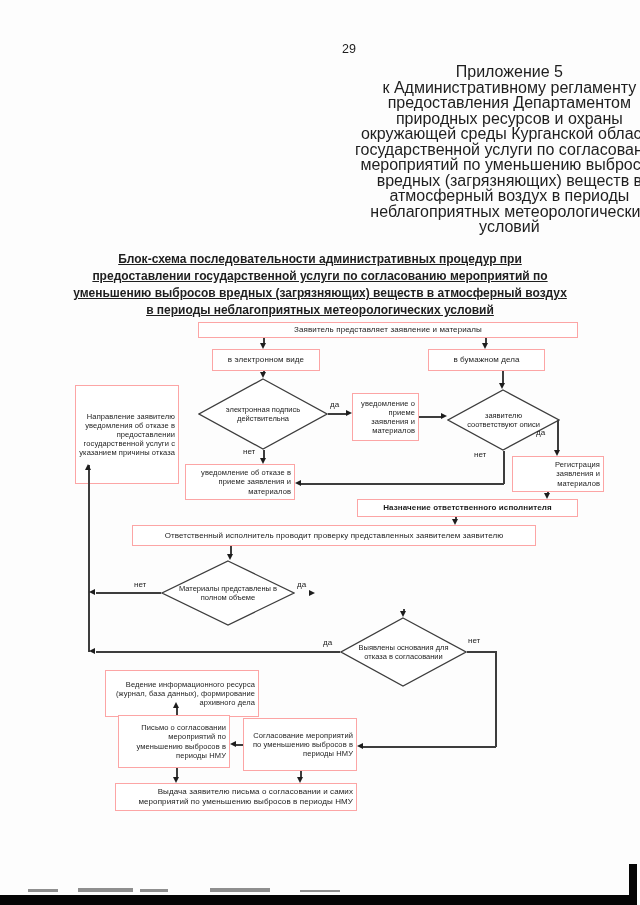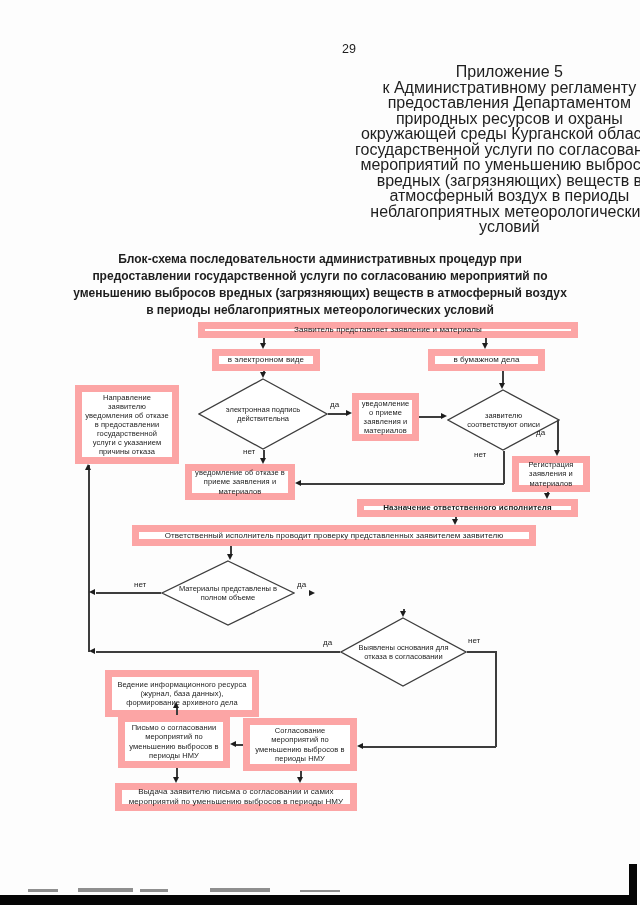--- a/index.html
+++ b/index.html
@@ -1,20 +1,20 @@
 <!DOCTYPE html>
 <html><head>
 <meta charset="utf-8">
 <style>
   html,body{margin:0;padding:0;background:#e8e8e8;}
   #page{position:relative;width:640px;height:905px;background:#fdfdfd;overflow:hidden;
         font-family:"Liberation Sans",sans-serif;color:#1e1e1e;}
   .txt{position:absolute;white-space:pre;}
-  .box{position:absolute;background:#fff;border:7px solid #fca5a5;display:flex;align-items:center;
-       justify-content:center;text-align:center;font-size:8px;line-height:1.22;color:#1c1c1c;
+  .box{position:absolute;background:#fff;border:1px solid #fca5a5;display:flex;align-items:center;
+       justify-content:center;text-align:right;font-size:8px;line-height:1.22;color:#1c1c1c;
        padding:1px 3px;box-sizing:border-box;letter-spacing:0.1px;}
   .fs75{font-size:7.5px;}
   .vline{position:absolute;width:1.5px;background:#3d3d3d;}
   .hline{position:absolute;height:1.5px;background:#3d3d3d;}
   .lbl{position:absolute;font-size:8px;color:#1c1c1c;}
   .diamond{position:absolute;}
   .diamond svg{position:absolute;left:0;top:0;}
   .dtext{position:absolute;inset:0;display:flex;align-items:center;justify-content:center;
          text-align:center;font-size:7.5px;line-height:1.2;color:#1c1c1c;padding:0 16px;}
   .ar{position:absolute;width:0;height:0;}
@@ -35,32 +35,32 @@
 к Административному регламенту
 предоставления Департаментом
 природных ресурсов и охраны
 окружающей среды Курганской области
 государственной услуги по согласованию
 мероприятий по уменьшению выбросов
 вредных (загрязняющих) веществ в
 атмосферный воздух в периоды
 неблагоприятных метеорологических
 условий</div>
-  <div class="txt" style="left:50px;top:251px;width:540px;font-size:12px;font-weight:bold;line-height:17px;text-align:center;">Блок-схема последовательности административных процедур при
+  <div class="txt" style="left:50px;top:251px;width:540px;font-size:12px;font-weight:bold;line-height:17px;text-align:center;text-decoration:underline;">Блок-схема последовательности административных процедур при
 предоставлении государственной услуги по согласованию мероприятий по
 уменьшению выбросов вредных (загрязняющих) веществ в атмосферный воздух
 в периоды неблагоприятных метеорологических условий</div>
 
   <div class="box" style="left:198px;top:322px;width:380px;height:16px;">Заявитель представляет заявление и материалы</div>
   <div class="box" style="left:212px;top:349px;width:108px;height:22px;">в электронном виде</div>
   <div class="box" style="left:428px;top:349px;width:117px;height:22px;">в бумажном дела</div>
   <div class="box fs75" style="left:352px;top:393px;width:67px;height:48px;">уведомление о приеме заявления и материалов</div>
-  <div class="box fs75" style="left:512px;top:456px;width:78px;height:36px;">Регистрация заявления и материалов</div>
+  <div class="box fs75" style="left:512px;top:456px;width:92px;height:36px;">Регистрация заявления и материалов</div>
   <div class="box fs75" style="left:185px;top:464px;width:110px;height:36px;">уведомление об отказе в приеме заявления и материалов</div>
-  <div class="box fs75" style="left:75px;top:385px;width:104px;height:79px;">Направление заявителю уведомления об отказе в предоставлении государственной услуги с указанием причины отказа</div>
+  <div class="box fs75" style="left:75px;top:385px;width:104px;height:99px;">Направление заявителю уведомления об отказе в предоставлении государственной услуги с указанием причины отказа</div>
   <div class="box" style="left:357px;top:499px;width:221px;height:18px;font-weight:bold;">Назначение ответственного исполнителя</div>
   <div class="box" style="left:132px;top:525px;width:404px;height:21px;">Ответственный исполнитель проводит проверку представленных заявителем заявителю</div>
   <div class="box fs75" style="left:105px;top:670px;width:154px;height:47px;">Ведение информационного ресурса (журнал, база данных), формирование архивного дела</div>
   <div class="box fs75" style="left:118px;top:715px;width:112px;height:53px;">Письмо о согласовании мероприятий по уменьшению выбросов в периоды НМУ</div>
   <div class="box fs75" style="left:243px;top:718px;width:114px;height:53px;">Согласование мероприятий по уменьшению выбросов в периоды НМУ</div>
   <div class="box" style="left:115px;top:783px;width:242px;height:28px;">Выдача заявителю письма о согласовании и самих мероприятий по уменьшению выбросов в периоды НМУ</div>
 
   <div class="diamond" style="left:198px;top:378px;width:130px;height:72px;">
     <svg width="130" height="72">
         <polygon points="65,1 129,36 65,71 1,36" fill="#ffffff" stroke="#3d3d3d" stroke-width="1.3"></polygon>

